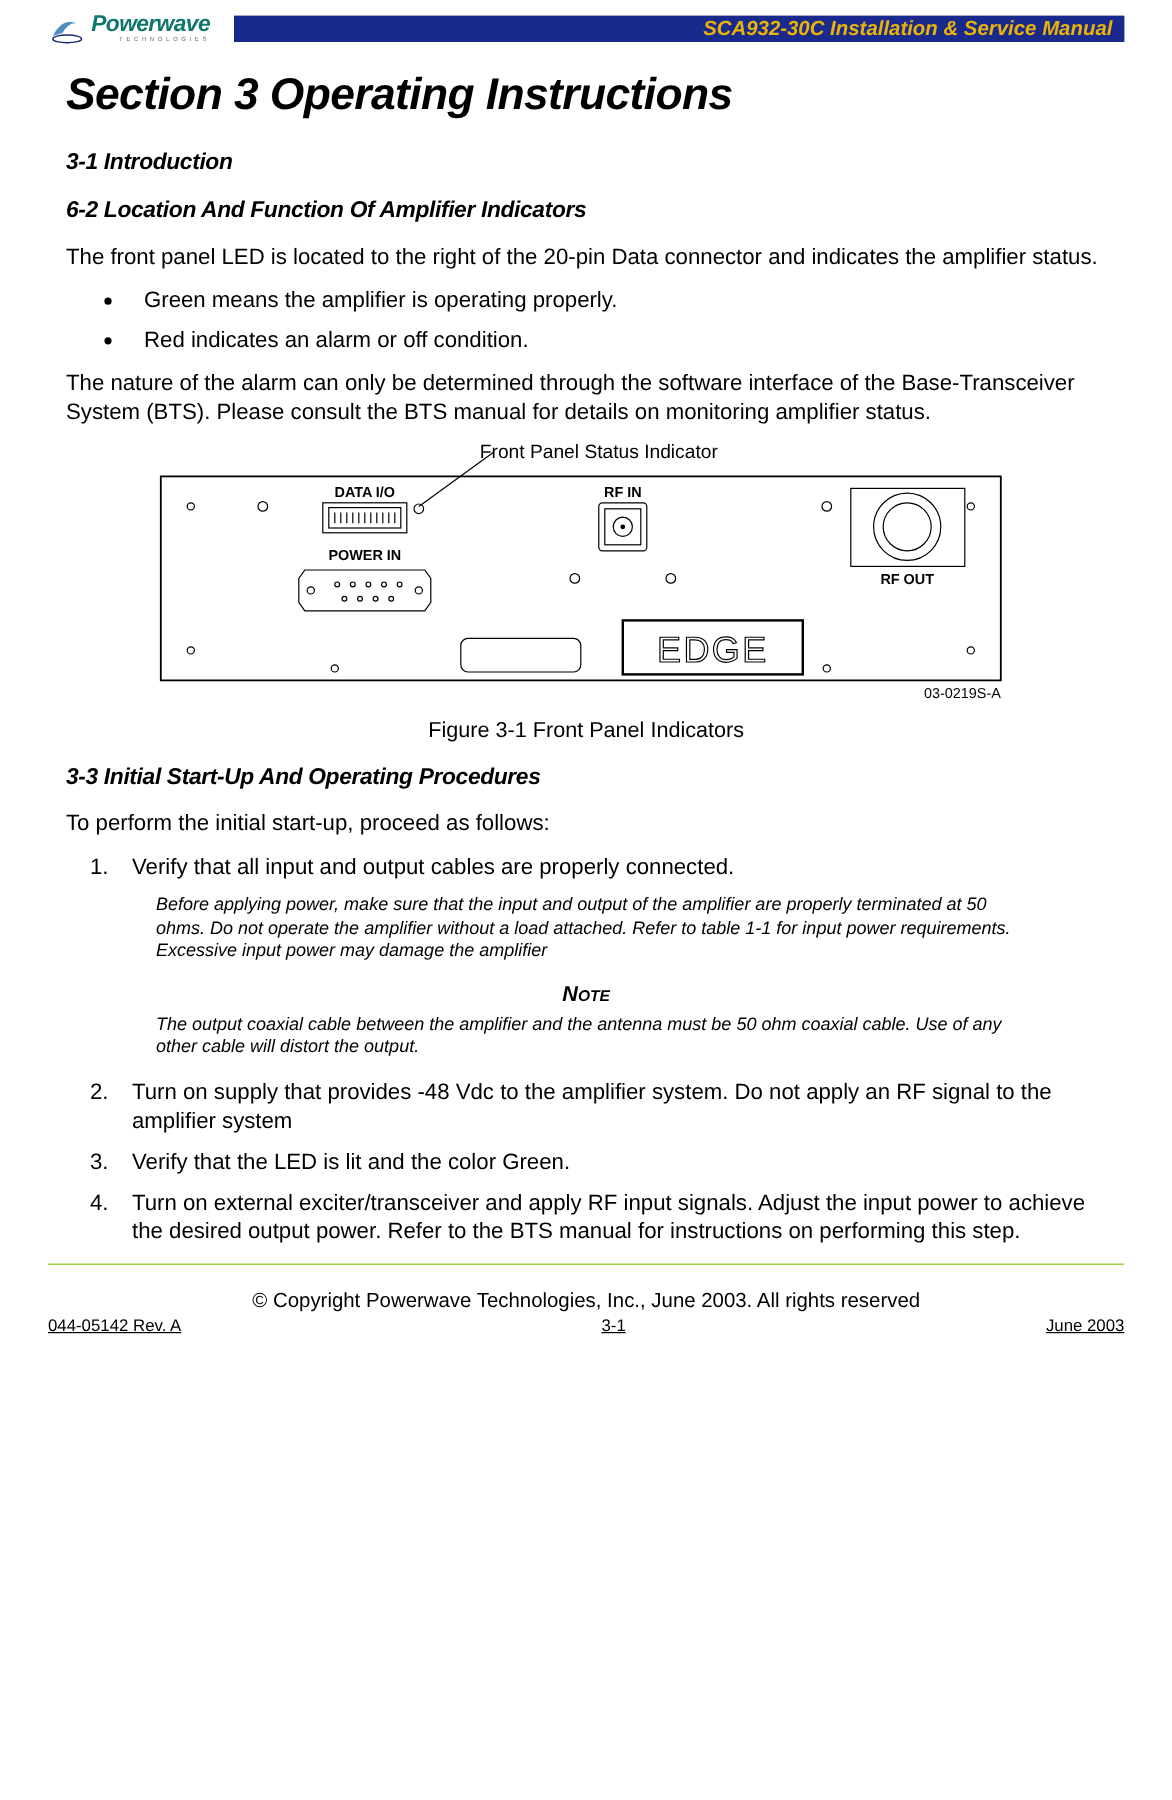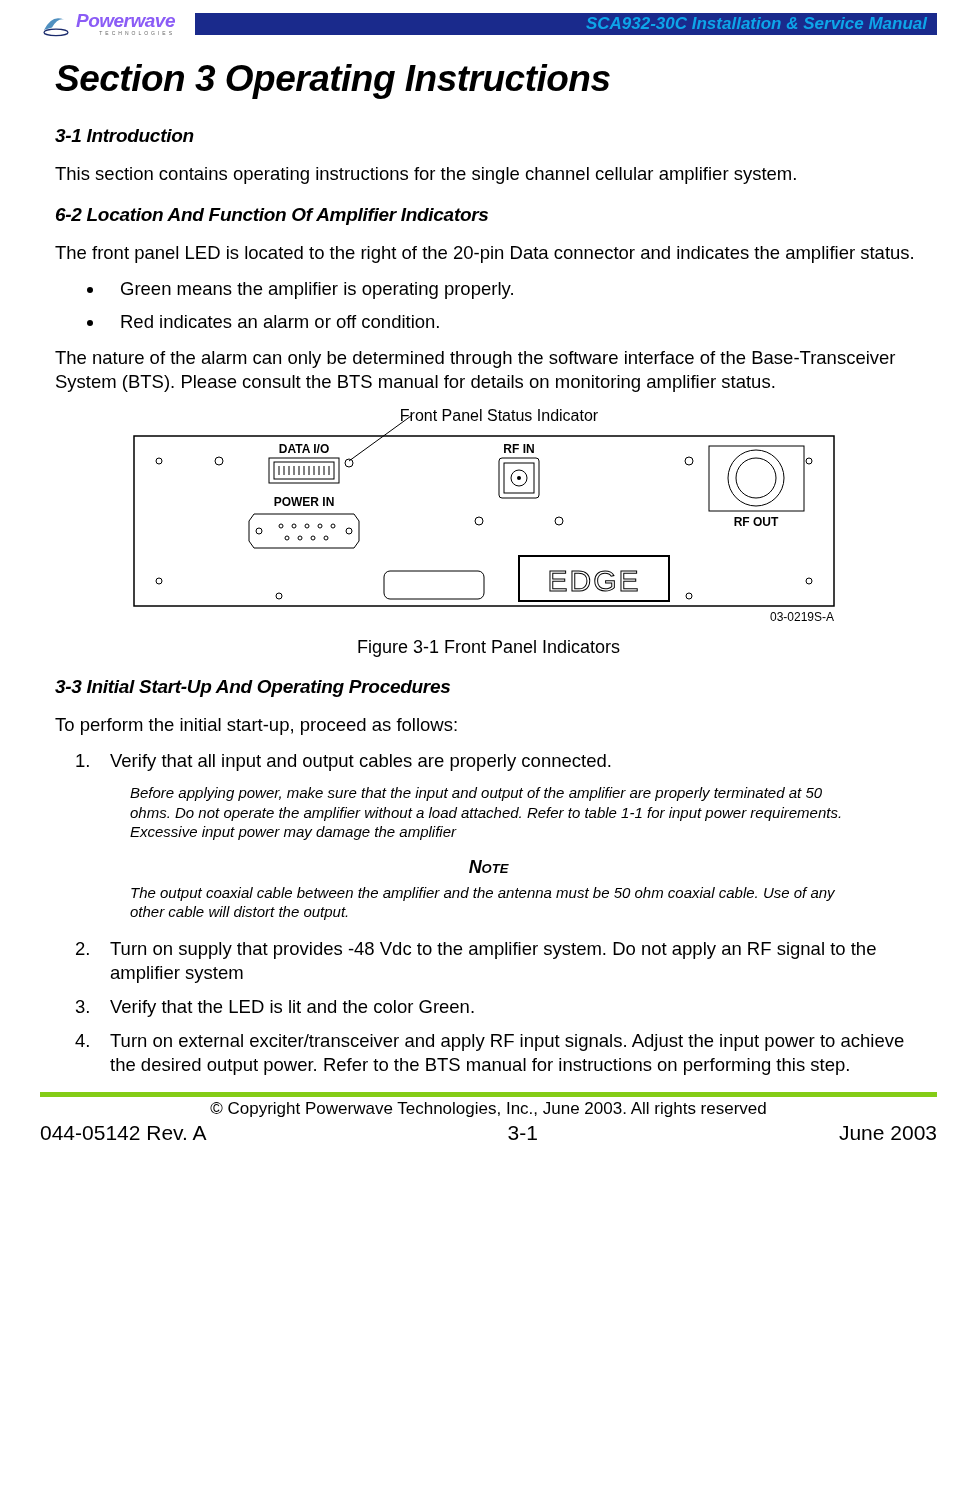--- a/index.html
+++ b/index.html
@@ -19,42 +19,42 @@
     }
     .logo {
       display: flex;
       align-items: flex-start;
       gap: 4px;
     }
     .logo-text {
       font-size: 19px;
       font-weight: bold;
       font-style: italic;
-      color: #8b5cf6;
+      color: #0f766e;
       letter-spacing: -0.5px;
     }
     .logo-subtext {
       font-size: 5px;
       color: #666;
       letter-spacing: 3px;
       text-align: right;
       margin-top: -2px;
     }
     .header-line {
       flex: 1;
       background: #1a2a8c;
       height: 22px;
       margin-left: 20px;
       display: flex;
       align-items: center;
       justify-content: flex-end;
       padding-right: 10px;
     }
     .header-title {
-      color: #0ea5e9;
+      color: #eab308;
       font-style: italic;
       font-weight: bold;
       font-size: 17px;
     }
     .content {
       padding: 0 55px;
     }
     h1 {
       font-size: 37px;
       font-style: italic;
@@ -121,33 +121,34 @@
     .callout-label.small-caps {
       font-variant: small-caps;
     }
     .callout-text {
       font-style: italic;
       font-size: 15px;
       line-height: 1.3;
       margin: 0 75px 15px 75px;
     }
     .footer {
-      border-top: 5px solid #84cc16;
+      border-top: 1px solid #84cc16;
       margin: 15px 40px 0 40px;
-      padding-top: 2px;
+      padding-top: 20px;
     }
     .footer-line1 {
       text-align: center;
       font-size: 17px;
     }
     .footer-line2 {
       display: flex;
       justify-content: space-between;
-      font-size: 21px;
+      font-size: 14px;
       margin-top: 2px;
+      text-decoration: underline;
     }
     .logo-swoosh {
       width: 32px;
       height: 28px;
     }
   </style>
 </head>
 <body>
 
 <div class="header">
@@ -164,21 +165,20 @@
   <div class="header-line">
     <span class="header-title">SCA932-30C Installation &amp; Service Manual</span>
   </div>
 </div>
 
 <div class="content">
 
   <h1>Section 3  Operating Instructions</h1>
 
   <h2>3-1  Introduction</h2>
-  <p>This section contains operating instructions for the single channel cellular amplifier system.</p>
 
   <h2>6-2  Location And Function Of Amplifier Indicators</h2>
   <p>The front panel LED is located to the right of the 20-pin Data connector and indicates the amplifier status.</p>
   <ul>
     <li>Green means the amplifier is operating properly.</li>
     <li>Red indicates an alarm or off condition.</li>
   </ul>
   <p>The nature of the alarm can only be determined through the software interface of the Base-Transceiver System (BTS). Please consult the BTS manual for details on monitoring amplifier status.</p>
 
   <div class="figure-container">

